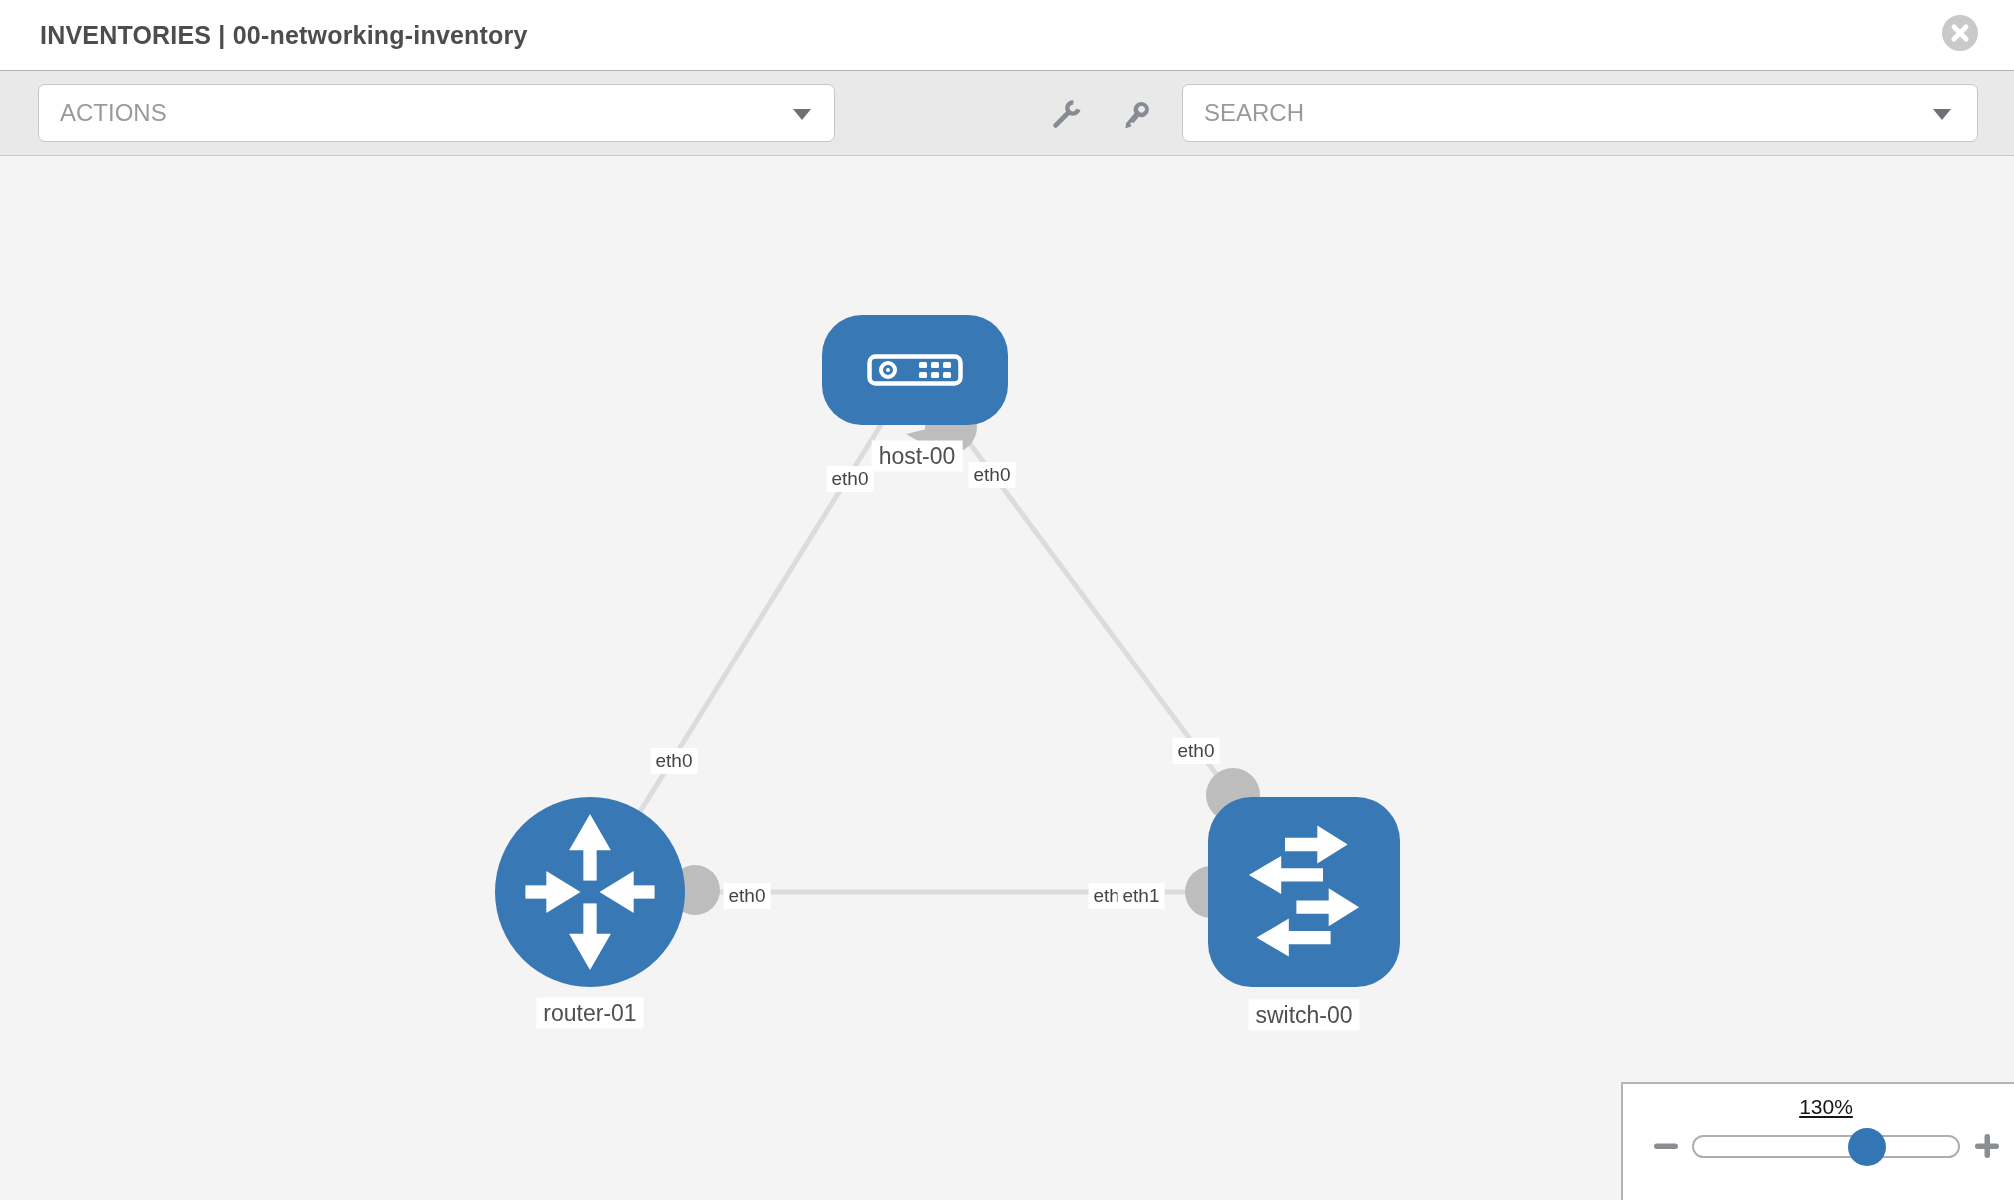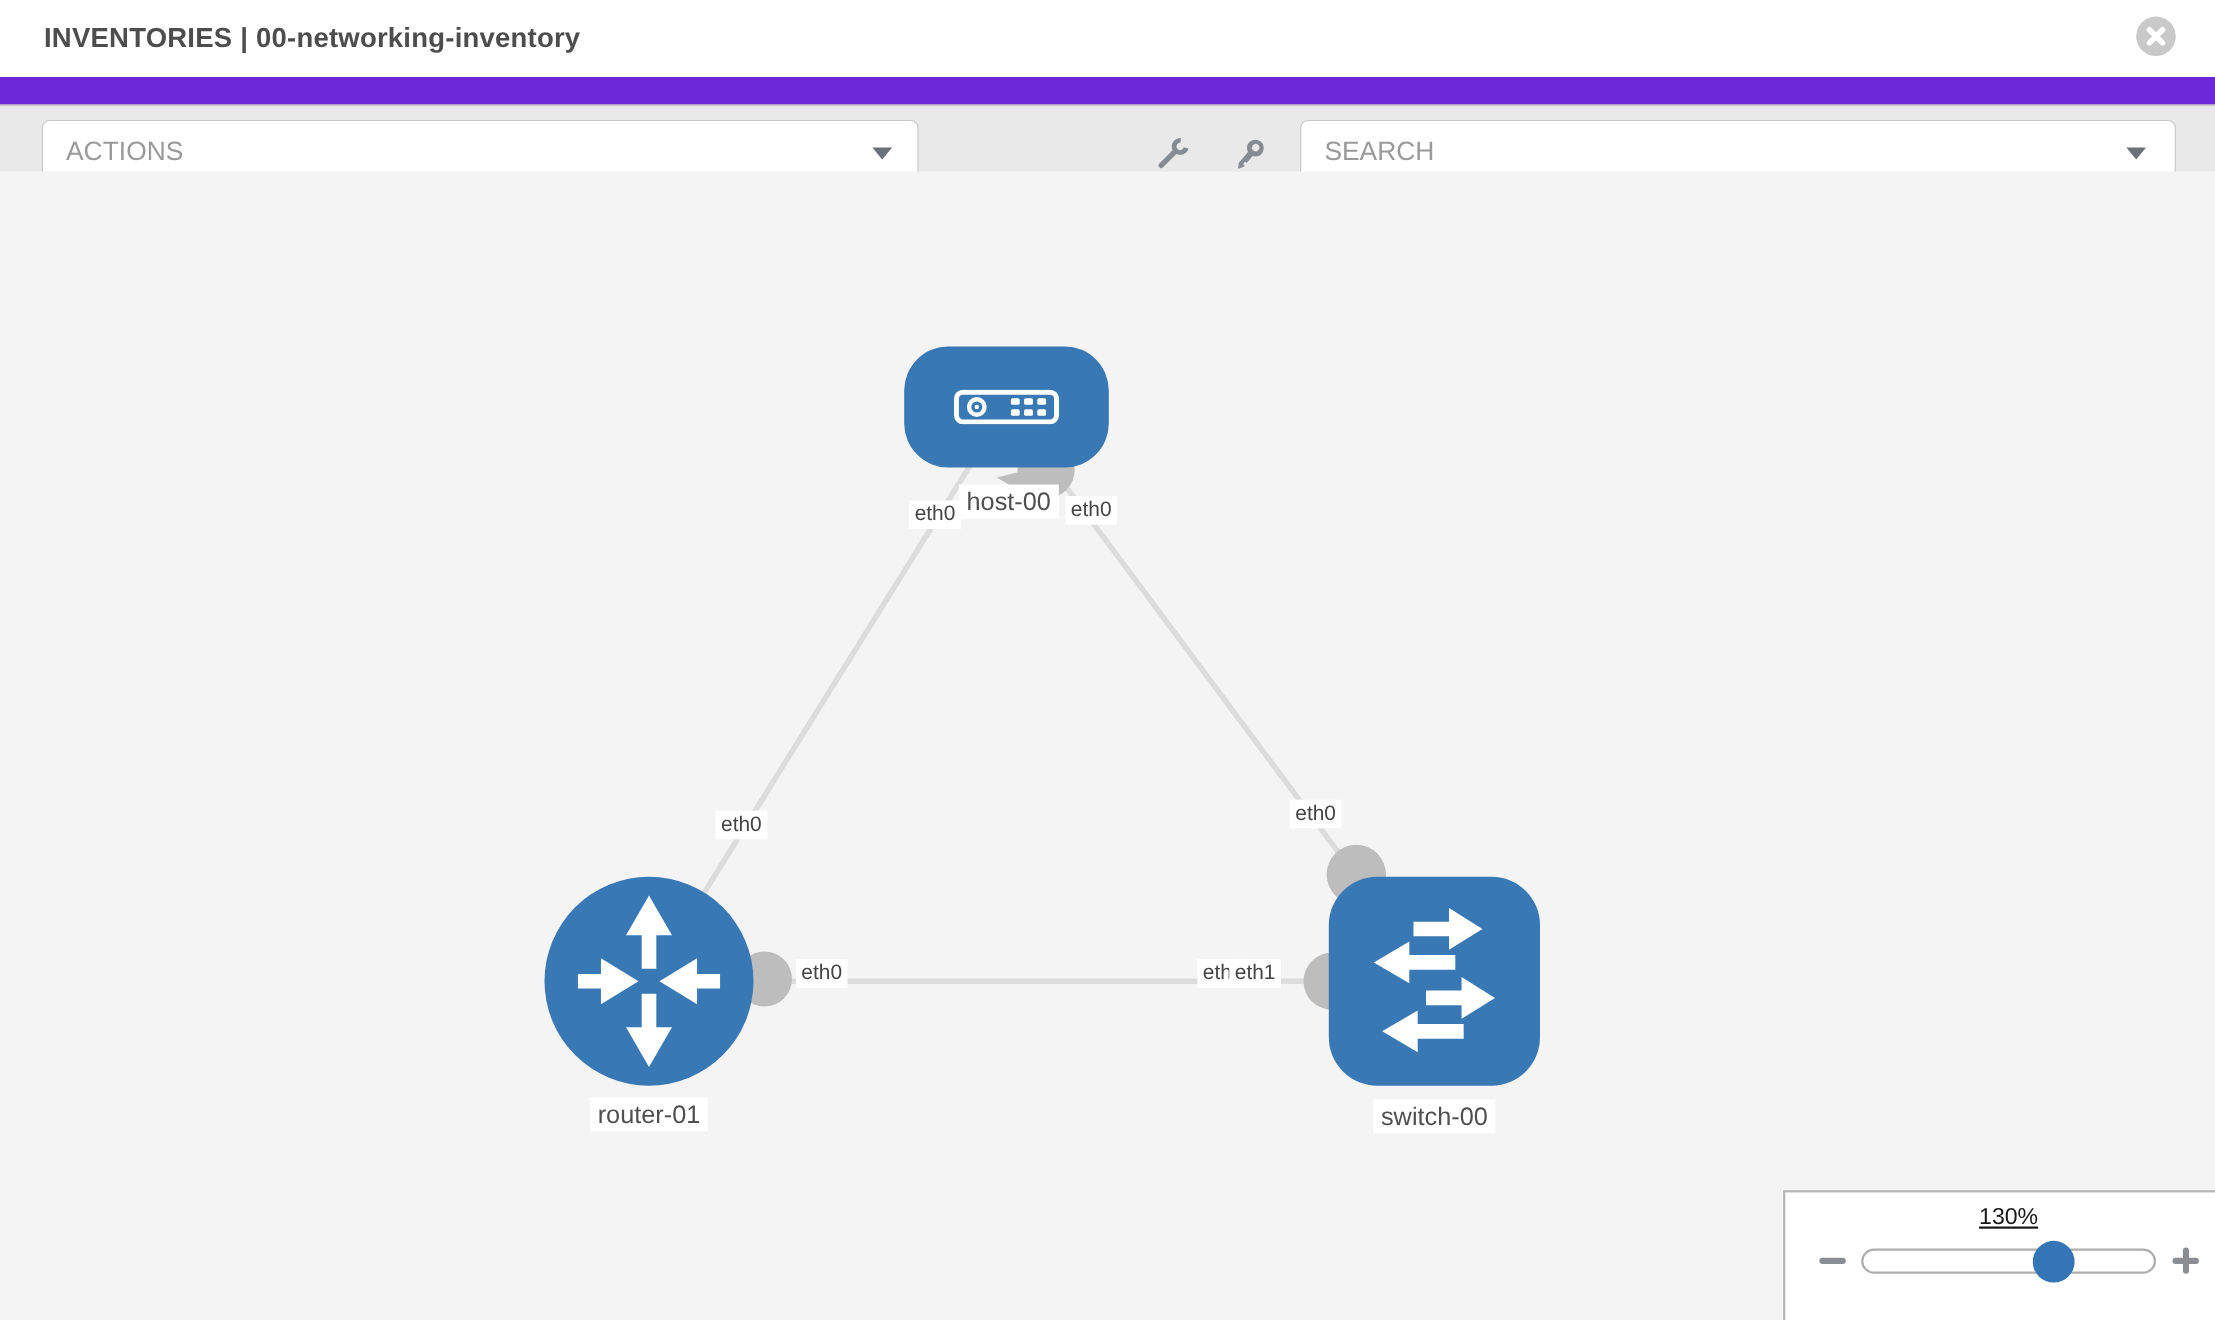--- a/index.html
+++ b/index.html
@@ -9,21 +9,21 @@
   
   .header { position:absolute; left:0; top:0; width:2014px; height:70px; background:#ffffff; }
   .page-title { position:absolute; left:40px; top:0; height:70px; line-height:70px;
                 font-size:25px; font-weight:700; color:#4d4d4d; letter-spacing:0.2px; }
   .close-btn { position:absolute; left:1942px; top:15px; width:36px; height:36px; border-radius:50%;
                background:#c9c9c9; cursor:pointer; }
   .close-btn svg { position:absolute; left:7px; top:7px; }
 
   
   .toolbar { position:absolute; left:0; top:70px; width:2014px; height:86px; background:#e9e9e9;
-             border-top:1px solid #b2b2b2; border-bottom:1px solid #c8c8c8;margin-top:25px; }
+             border-top:1px solid #b2b2b2; border-bottom:1px solid #c8c8c8; }
   .combo { position:absolute; top:13px; height:58px; background:#fff; border:1px solid #c6c6c6;
            border-radius:7px; }
   .combo .combo-text { position:absolute; left:21px; top:0; line-height:56px; font-size:24px; color:#9a9a9a; }
   .caret-down { position:absolute; width:0; height:0; border-left:9px solid transparent;
                 border-right:9px solid transparent; border-top:11px solid #6d7177; top:24px; }
   .actions-combo { left:38px; width:797px; }
   .actions-combo .caret-down { right:23px; }
   .search-combo { left:1182px; width:796px; }
   .search-combo .caret-down { right:26px; }
   .tool-icon { position:absolute; width:40px; height:40px; cursor:pointer; }
@@ -39,21 +39,21 @@
   .node-host { left:822px; top:159px; width:186px; height:110px; border-radius:40px; }
   .node-host svg { left:45px; top:39px; }
   .node-router { left:495px; top:641px; width:190px; height:190px; border-radius:50%; }
   .node-router svg { left:0; top:0; }
   .node-switch { left:1208px; top:641px; width:192px; height:190px; border-radius:44px; }
   .node-switch svg { left:1px; top:0; }
 
   .node-label { position:absolute; z-index:4; transform:translate(-50%,-50%); background:#ffffff;
                 color:#4f4f4f; font-size:23px; padding:2px 7px; white-space:nowrap; }
   .port-label { position:absolute; transform:translate(-50%,-50%); background:#ffffff;
-                color:#444444; font-size:19px; padding:2px 5px; white-space:nowrap; }
+                color:#444444; font-size:19px; padding:2px 5px; white-space:nowrap;margin-top:11px; }
   .z4 { z-index:4; } .z5 { z-index:5; }
 
   
   .zoom-panel { position:absolute; left:1621px; top:926px; width:420px; height:190px; background:#ffffff;
                 border:2px solid #b5b5b5; z-index:6; }
   .zoom-level { position:absolute; left:69px; top:11px; width:268px; text-align:center;
                 font-size:21px; color:#171717;text-decoration:underline; }
   .zoom-btn { position:absolute; width:26px; height:26px; cursor:pointer; }
   .zoom-out-btn { left:30px; top:49px; }
   .zoom-in-btn { left:351px; top:49px; }

